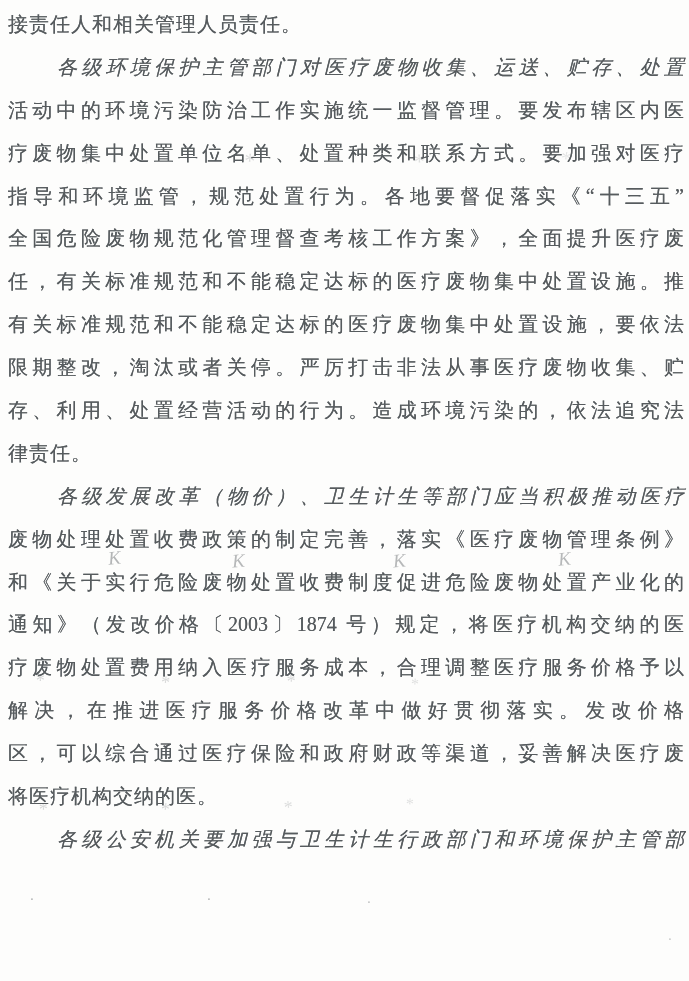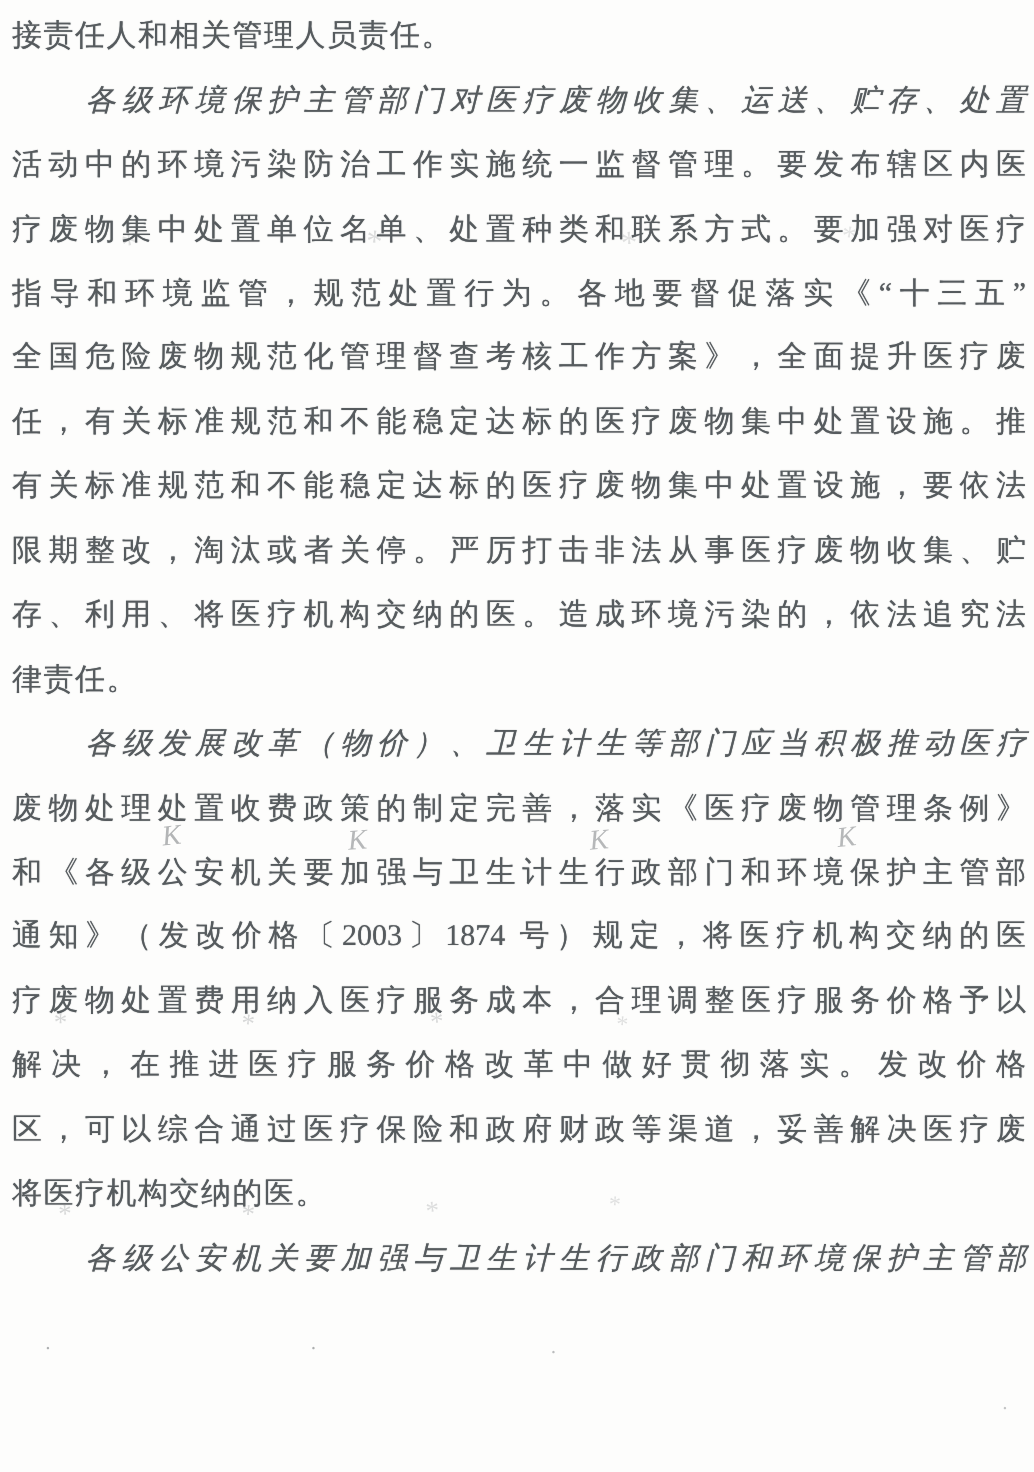--- a/index.html
+++ b/index.html
@@ -88,25 +88,25 @@
   <div class="text-block">
       <div class="line end">接责任人和相关管理人员责任。</div>
       <div class="line indent">各级环境保护主管部门对医疗废物收集、运送、贮存、处置</div>
       <div class="line">活动中的环境污染防治工作实施统一监督管理。要发布辖区内医</div>
       <div class="line">疗废物集中处置单位名单、处置种类和联系方式。要加强对医疗</div>
       <div class="line">指导和环境监管，规范处置行为。各地要督促落实《“十三五”</div>
       <div class="line">全国危险废物规范化管理督查考核工作方案》，全面提升医疗废</div>
       <div class="line">任，有关标准规范和不能稳定达标的医疗废物集中处置设施。推</div>
       <div class="line">有关标准规范和不能稳定达标的医疗废物集中处置设施，要依法</div>
       <div class="line">限期整改，淘汰或者关停。严厉打击非法从事医疗废物收集、贮</div>
-      <div class="line">存、利用、将医疗机构交纳的医。造成环境污染的，依法追究法</div>
+      <div class="line">存、利用、处置经营活动的行为。造成环境污染的，依法追究法</div>
       <div class="line end">律责任。</div>
       <div class="line indent">各级发展改革（物价）、卫生计生等部门应当积极推动医疗</div>
       <div class="line">废物处理处置收费政策的制定完善，落实《医疗废物管理条例》</div>
-      <div class="line">和《各级公安机关要加强与卫生计生行政部门和环境保护主管部</div>
+      <div class="line">和《关于实行危险废物处置收费制度促进危险废物处置产业化的</div>
       <div class="line">通知》（发改价格〔2003〕1874 号）规定，将医疗机构交纳的医</div>
       <div class="line">疗废物处置费用纳入医疗服务成本，合理调整医疗服务价格予以</div>
       <div class="line">解决，在推进医疗服务价格改革中做好贯彻落实。发改价格</div>
       <div class="line">区，可以综合通过医疗保险和政府财政等渠道，妥善解决医疗废</div>
       <div class="line end">将医疗机构交纳的医。</div>
       <div class="line indent">各级公安机关要加强与卫生计生行政部门和环境保护主管部</div>
     </div>
 </div>
 
 </body></html>

